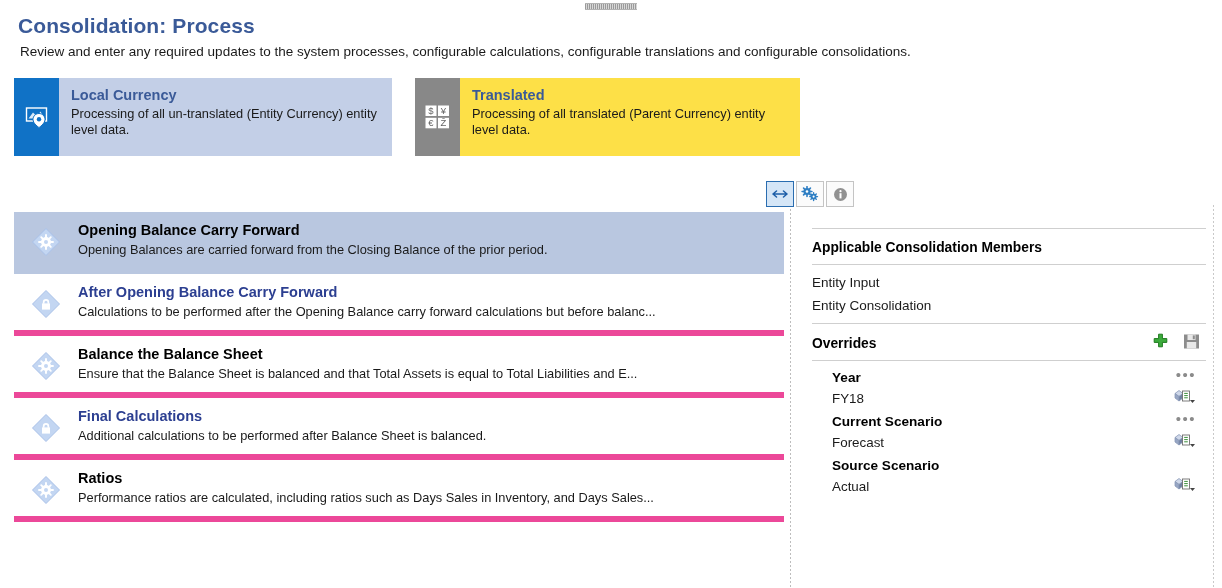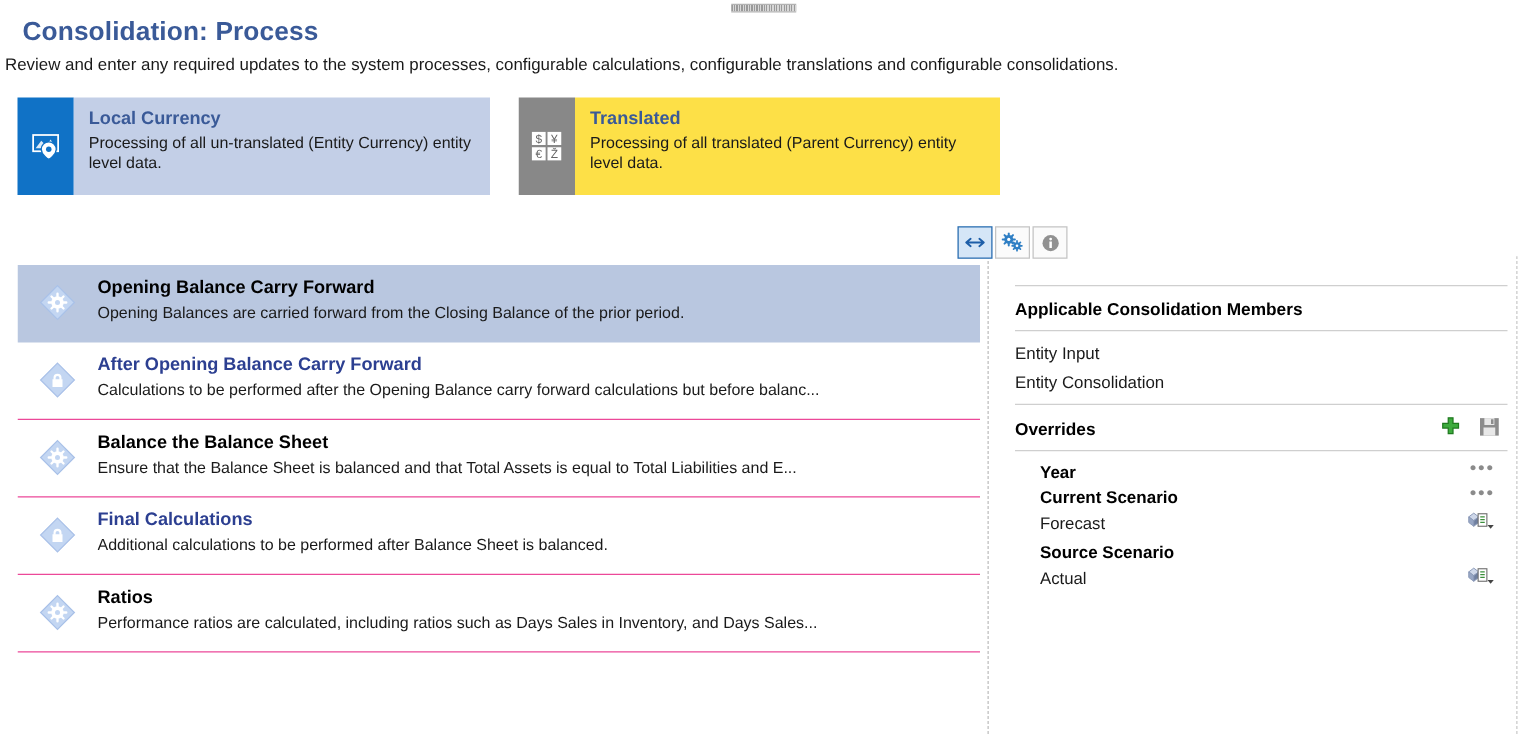--- a/index.html
+++ b/index.html
@@ -41,21 +41,21 @@
     position: absolute;
     left: 18px;
     top: 14px;
     font-size: 21px;
     font-weight: bold;
     color: #3a5a98;
     letter-spacing: 0.1px;
   }
   .page-subtitle {
     position: absolute;
-    left: 4px;
+    left: 20px;
     top: 44px;
     font-size: 13.5px;
     color: #1a1a1a;
   }
 
   
   .cards {
     position: absolute;
     left: 14px;
     top: 78px;
@@ -141,21 +141,21 @@
     overflow: hidden;
     background: #ffffff;
   }
   .list-item {
     position: relative;
     display: flex;
     align-items: flex-start;
     height: 62px;
     box-sizing: border-box;
     padding-top: 9px;
-    border-bottom: 1px solid #ec4899;
+    border-bottom: 6px solid #ec4899;
   }
   .list-item:first-child {
     border-bottom: none;
   }
   .list-item.selected {
     background: #b9c7e0;
     border-bottom: none;
   }
   .li-icon {
     width: 64px;
@@ -484,20 +484,33 @@
     </span>
   </div>
   <div class="d-sep"></div>
 
   <div class="ov-card">
 
     <div class="ov-dim-row">
       <span class="ov-dim-name">Year</span>
       <span class="dots">•••</span>
     </div>
+    <div class="ov-val-row">
+      <span class="ov-val">FY18</span>
+      <span>
+        <svg width="22" height="15" viewBox="0 0 22 15" aria-hidden="true">
+          <path d="M1 4.5 L5 1.5 L9 4.5 L5 7.5 Z" fill="#cfd8ea" stroke="#8b9ab8" stroke-width="0.8"></path>
+          <path d="M1 4.5 L1 9 L5 12 L5 7.5 Z" fill="#97a6c4" stroke="#8b9ab8" stroke-width="0.8"></path>
+          <path d="M9 4.5 L9 9 L5 12 L5 7.5 Z" fill="#6f7fa0" stroke="#8b9ab8" stroke-width="0.8"></path>
+          <rect x="8.5" y="2" width="7" height="10" fill="#ffffff" stroke="#707070" stroke-width="0.9"></rect>
+          <path d="M10.2 4.4 h3.6 M10.2 6.6 h3.6 M10.2 8.8 h3.6" stroke="#3b8f3b" stroke-width="1"></path>
+          <path d="M16 11 l5 0 l-2.5 3 z" fill="#444444"></path>
+        </svg>
+      </span>
+    </div>
 
     <div class="ov-dim-row">
       <span class="ov-dim-name">Current Scenario</span>
       <span class="dots">•••</span>
     </div>
     <div class="ov-val-row">
       <span class="ov-val">Forecast</span>
       <span>
         <svg width="22" height="15" viewBox="0 0 22 15" aria-hidden="true">
           <path d="M1 4.5 L5 1.5 L9 4.5 L5 7.5 Z" fill="#cfd8ea" stroke="#8b9ab8" stroke-width="0.8"></path>

